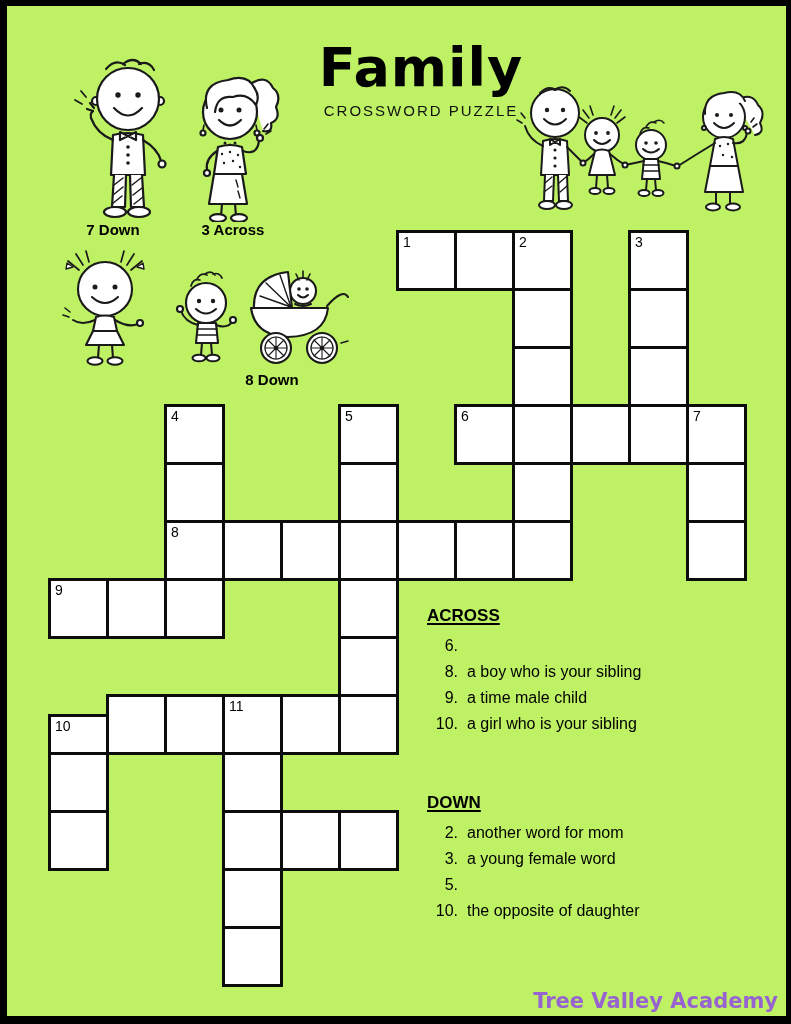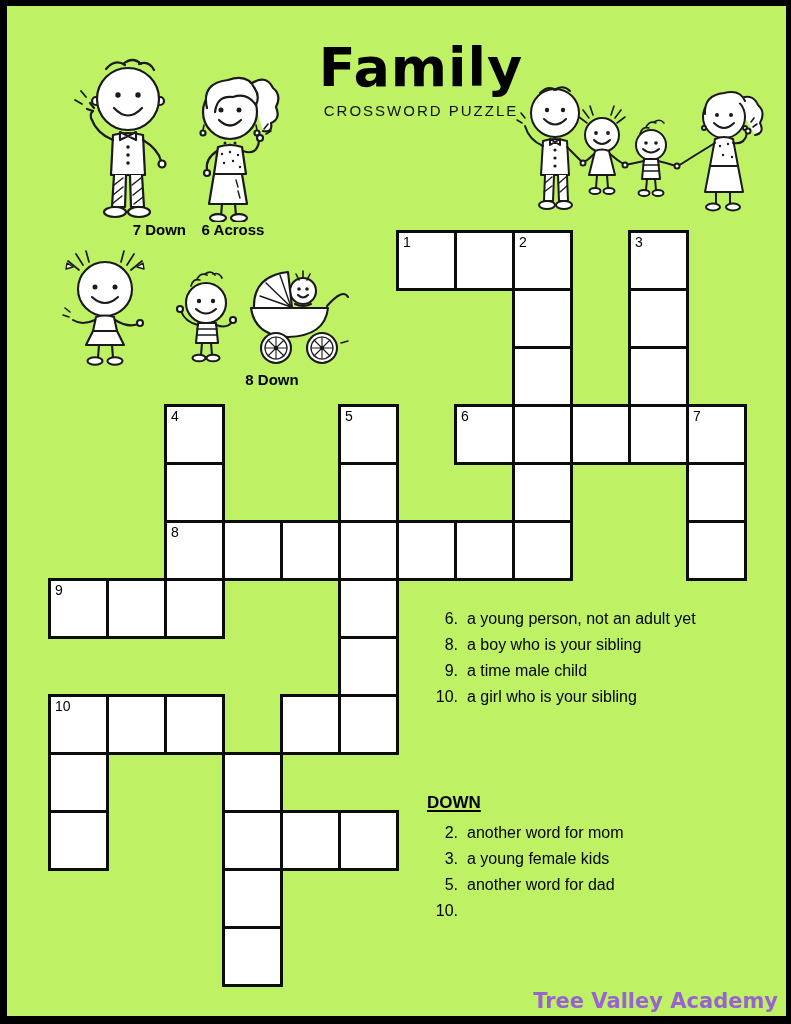--- a/index.html
+++ b/index.html
@@ -88,21 +88,21 @@
         <path d="M16 52 l-7 -4 M20 45 l-5 -6" stroke-width="1.8"></path>
         <path d="M77 88 Q92 97 95 109"></path>
           <circle cx="96" cy="112" r="3.5" fill="#fff"></circle>
         <path d="M48 123 L46 155 L59 155 L60 123 M64 123 L65 155 L78 155 L76 123" fill="#fff"></path>
         <path d="M48 133 l9 -7 M47 143 l10 -8 M46 152 l10 -8 M66 133 l9 -7 M67 143 l9 -7 M68 152 l9 -7" stroke-width="1.5"></path>
         <ellipse cx="49" cy="160" rx="11" ry="5" fill="#fff"></ellipse>
           <ellipse cx="73" cy="160" rx="11" ry="5" fill="#fff"></ellipse>
       </g>
     </svg>
   </div>
-  <div class="fig-label" style="left:76px;top:221px;text-align:right;">7 Down</div>
+  <div class="fig-label" style="left:58px;top:221px;">7 Down</div>
 
   <div class="fig" style="left:186px;top:70px;">
     <svg width="100" height="152" viewBox="0 0 100 152">
       <g stroke="#1a1a1a" stroke-width="2.2" fill="none" stroke-linecap="round" stroke-linejoin="round">
         <path d="M63 15 Q80 3 87 18 Q96 25 90 37 Q95 49 85 53 Q87 63 77 61" fill="#fff"></path>
         <circle cx="44" cy="42" r="27" fill="#fff"></circle>
         <path d="M21 38 Q15 13 42 10 Q62 3 69 19 Q74 26 70 35 Q61 22 47 27 Q31 25 29 42" fill="#fff"></path>
         <circle class="dot" cx="35" cy="40" r="2.5"></circle>
           <circle class="dot" cx="53" cy="40" r="2.5"></circle>
         <path d="M33 50 Q44 61 55 50"></path>
@@ -125,21 +125,21 @@
           <circle cx="74" cy="68" r="3" fill="#fff"></circle>
         <path d="M80 64 l5 -3 M78 59 l4 -5" stroke-width="1.6"></path>
         <path d="M28 104 L23 134 L61 134 L56 104 Z" fill="#fff"></path>
         <path d="M50 110 l2 7 M52 121 l2 7" stroke-width="1.4"></path>
         <path d="M36 134 l-1 12 M49 134 l1 12"></path>
         <ellipse cx="32" cy="148" rx="8" ry="3.8" fill="#fff"></ellipse>
           <ellipse cx="53" cy="148" rx="8" ry="3.8" fill="#fff"></ellipse>
       </g>
     </svg>
   </div>
-  <div class="fig-label" style="left:178px;top:221px;">6 Across</div>
+  <div class="fig-label" style="left:178px;top:221px;">3 Across</div>
 
   <div class="fig" style="left:512px;top:82px;">
     <svg width="265" height="142" viewBox="0 0 265 142">
       <g stroke="#1a1a1a" stroke-width="2" fill="none" stroke-linecap="round" stroke-linejoin="round">
 
         <circle cx="43" cy="31" r="24" fill="#fff"></circle>
         <path d="M28 11 Q36 3 44 8 M42 8 Q51 2 58 9"></path>
         <circle class="dot" cx="35" cy="28" r="2.2"></circle>
           <circle class="dot" cx="51" cy="28" r="2.2"></circle>
         <path d="M32 37 Q43 48 54 37"></path>
@@ -313,42 +313,45 @@
       <div class="cell" style="left: 406px; top: 290px;"></div>
       <div class="cell" style="left: 464px; top: 290px;"></div>
       <div class="cell" style="left: 638px; top: 290px;"></div>
       <div class="cell" style="left: 0px; top: 348px;">
         <span class="cellnum">9</span>
       </div>
       <div class="cell" style="left: 58px; top: 348px;"></div>
       <div class="cell" style="left: 116px; top: 348px;"></div>
       <div class="cell" style="left: 290px; top: 348px;"></div>
       <div class="cell" style="left: 290px; top: 406px;"></div>
-      <div class="cell" style="left: 0px; top: 464px;">
+      <div class="cell" style="left: 0px; top: 484px;">
         <span class="cellnum">10</span>
       </div>
       <div class="cell" style="left: 58px; top: 464px;"></div>
       <div class="cell" style="left: 116px; top: 464px;"></div>
+      <div class="cell" style="left: 174px; top: 464px;">
+        <span class="cellnum">11</span>
+      </div>
       <div class="cell" style="left: 232px; top: 464px;"></div>
       <div class="cell" style="left: 290px; top: 464px;"></div>
       <div class="cell" style="left: 0px; top: 522px;"></div>
       <div class="cell" style="left: 174px; top: 522px;"></div>
       <div class="cell" style="left: 0px; top: 580px;"></div>
       <div class="cell" style="left: 174px; top: 580px;"></div>
       <div class="cell" style="left: 232px; top: 580px;"></div>
       <div class="cell" style="left: 290px; top: 580px;"></div>
       <div class="cell" style="left: 174px; top: 638px;"></div>
       <div class="cell" style="left: 174px; top: 696px;"></div>
     </div>
 
   <section class="clues across">
+    <div class="clue-heading">ACROSS</div>
     <div class="clue-list">
         <div class="clue">
           <span class="clue-num">6.</span>
-          <span class="clue-text">a young person, not an adult yet</span>
         </div>
         <div class="clue">
           <span class="clue-num">8.</span>
           <span class="clue-text">a boy who is your sibling</span>
         </div>
         <div class="clue">
           <span class="clue-num">9.</span>
           <span class="clue-text">a time male child</span>
         </div>
         <div class="clue">
@@ -360,26 +363,26 @@
 
   <section class="clues down">
     <div class="clue-heading">DOWN</div>
     <div class="clue-list">
         <div class="clue">
           <span class="clue-num">2.</span>
           <span class="clue-text">another word for mom</span>
         </div>
         <div class="clue">
           <span class="clue-num">3.</span>
-          <span class="clue-text">a young female kids</span>
+          <span class="clue-text">a young female word</span>
         </div>
         <div class="clue">
           <span class="clue-num">5.</span>
-          <span class="clue-text">another word for dad</span>
         </div>
         <div class="clue">
           <span class="clue-num">10.</span>
+          <span class="clue-text">the opposite of daughter</span>
         </div>
       </div>
   </section>
 
   <div class="brand" style="color: rgb(151, 99, 209);">Tree Valley Academy</div>
 </div>
 
 </body></html>

